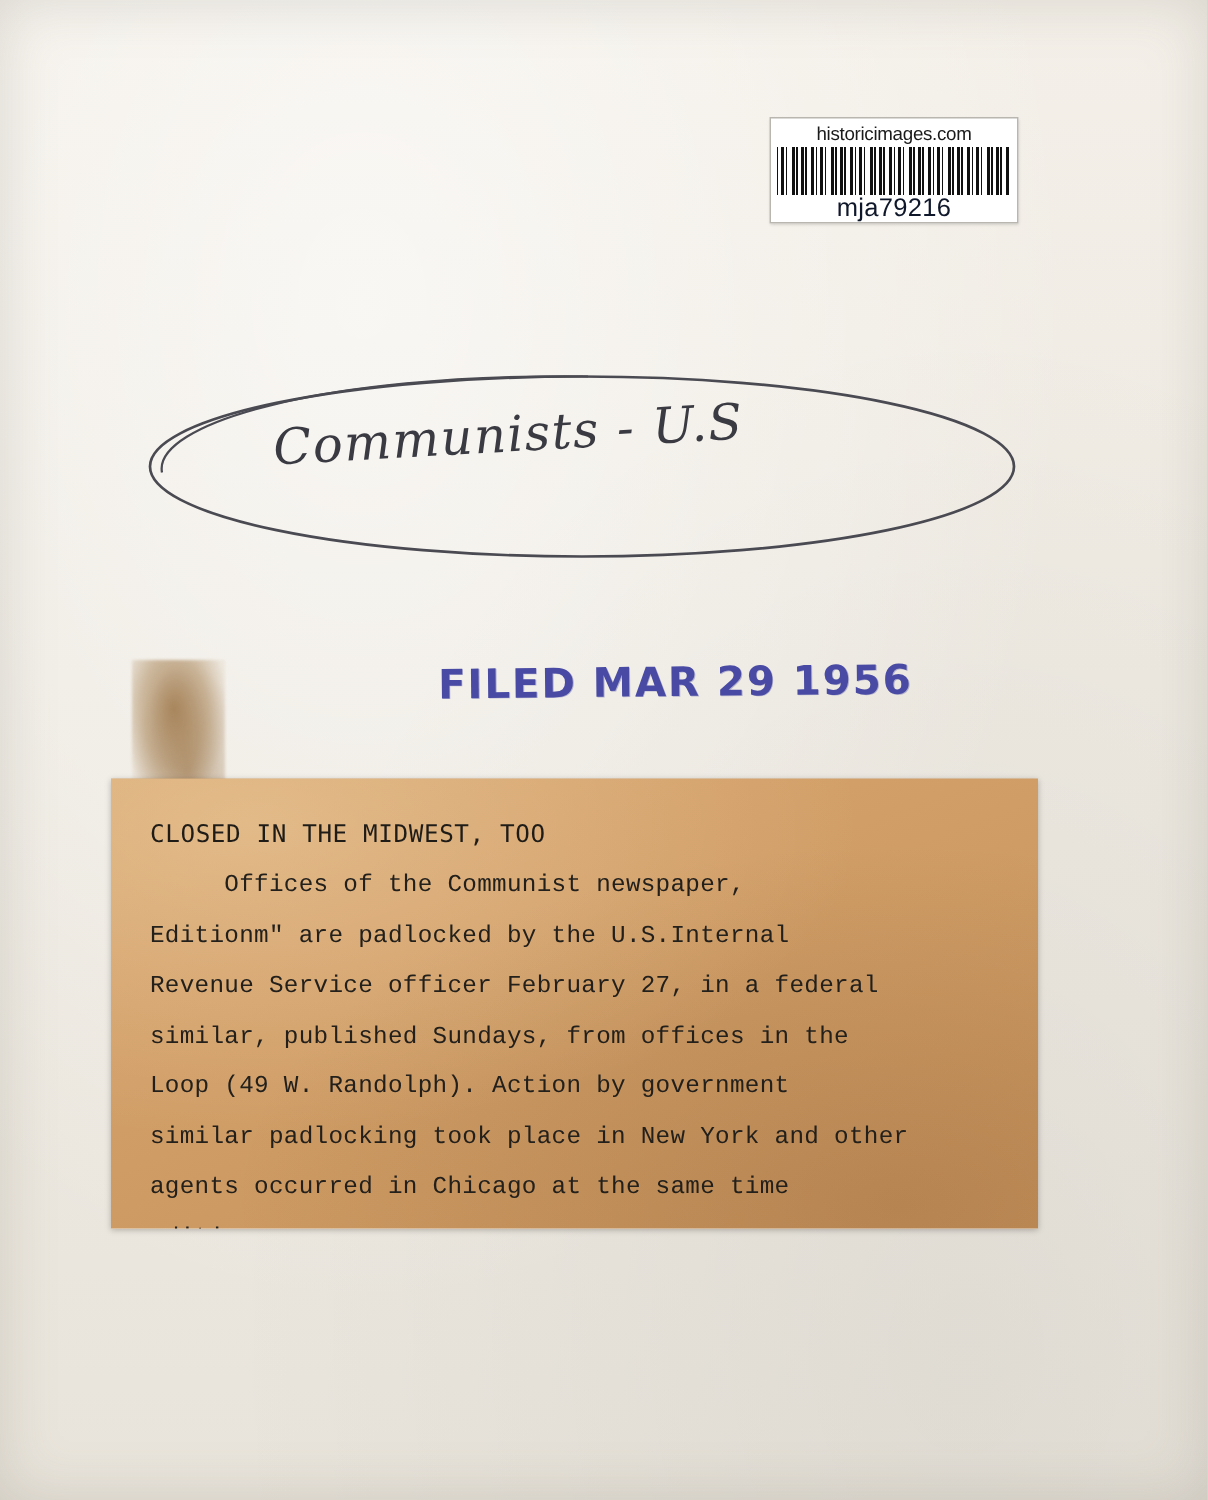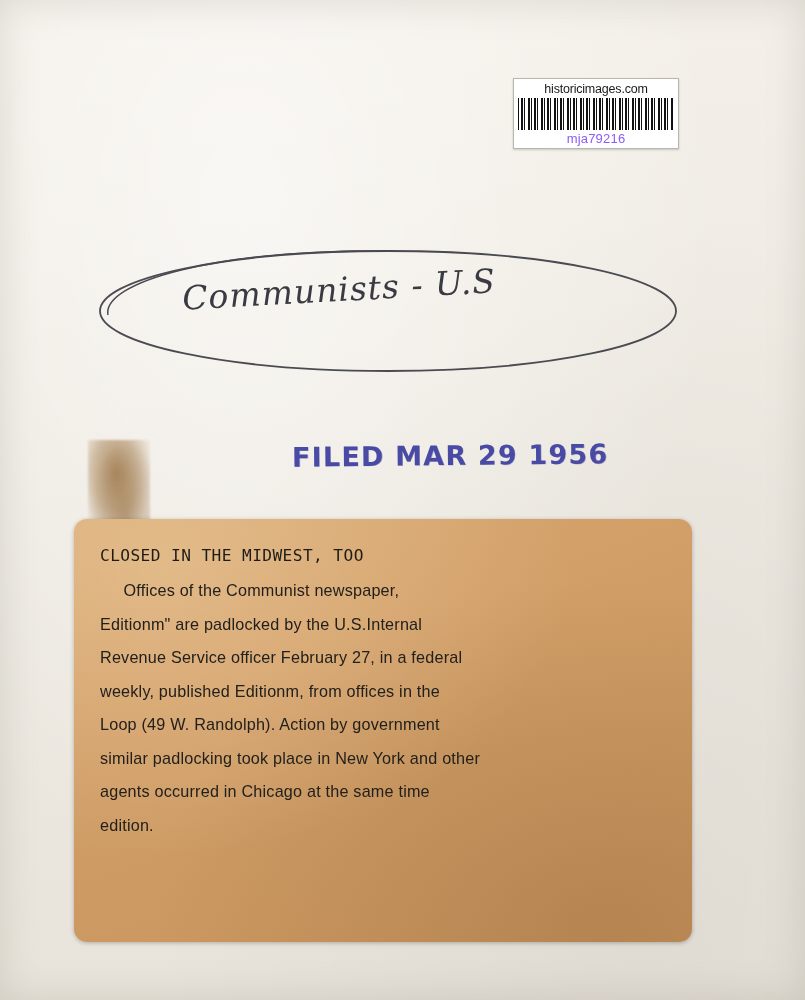--- a/index.html
+++ b/index.html
@@ -59,22 +59,22 @@
     margin: 2px 0 1px 0;
     background-image: repeating-linear-gradient(
       to right,
       #111 0px, #111 1px, #fff 1px, #fff 3px,
       #111 3px, #111 5px, #fff 5px, #fff 6px,
       #111 6px, #111 7px, #fff 7px, #fff 10px,
       #111 10px, #111 12px, #fff 12px, #fff 13px
     );
   }
   .barcode-id {
-    font-size: 13px;
-    color: #8b5cf6;
+    font-size: 17px;
+    color: #0f172a;
     line-height: 15px;
     letter-spacing: 0.2px;
   }
 
   
   .annotation {
     position: absolute;
     left: 92px;
     top: 243px;
     width: 600px;
@@ -123,39 +123,38 @@
     filter: blur(1.2px);
     pointer-events: none;
   }
 
   
   .clipping {
     position: absolute;
     left: 74px;
     top: 519px;
     width: 618px;
-    height: 423px;
+    height: 300px;
     background: linear-gradient(160deg, #d7a870 0%, #d3a069 30%, #cd9a63 60%, #c9945d 100%);
     box-shadow: 0 1px 4px rgba(0,0,0,0.25);
     box-sizing: border-box;
     padding: 20px 26px 10px 26px;
     overflow: hidden;
-    border-radius: 13px;
   }
   .clipping::after {
     content: "";
     position: absolute;
     inset: 0;
     background:
       radial-gradient(ellipse at 15% 10%, rgba(255,235,200,0.30) 0%, rgba(255,235,200,0) 55%),
       radial-gradient(ellipse at 85% 95%, rgba(90,55,20,0.18) 0%, rgba(90,55,20,0) 60%);
     pointer-events: none;
   }
   .clip-line {
-    font-family: Liberation Sans, sans-serif;
+    font-family: Liberation Mono, monospace;
     font-size: 16.2px;
     line-height: 33.5px;
     color: #23201c;
     white-space: pre;
     position: relative;
     z-index: 2;
     letter-spacing: 0.2px;
   }
   .clip-heading {
     font-family: "DejaVu Sans Mono", monospace;
@@ -194,19 +193,19 @@
     <span>FILED MAR 29 1956</span>
   </div>
 
   <div class="stain"></div>
 
   <div class="clipping">
     <div class="clip-heading">CLOSED IN THE MIDWEST, TOO</div>
     <div class="clip-line">     Offices of the Communist newspaper,</div>
     <div class="clip-line">Editionm" are padlocked by the U.S.Internal</div>
     <div class="clip-line">Revenue Service officer February 27, in a federal</div>
-    <div class="clip-line">weekly, published Editionm, from offices in the</div>
+    <div class="clip-line">similar, published Sundays, from offices in the</div>
     <div class="clip-line">Loop (49 W. Randolph). Action by government</div>
     <div class="clip-line">similar padlocking took place in New York and other</div>
     <div class="clip-line">agents occurred in Chicago at the same time</div>
     <div class="clip-line">edition.</div>
   </div>
 </div>
 
 </body></html>

